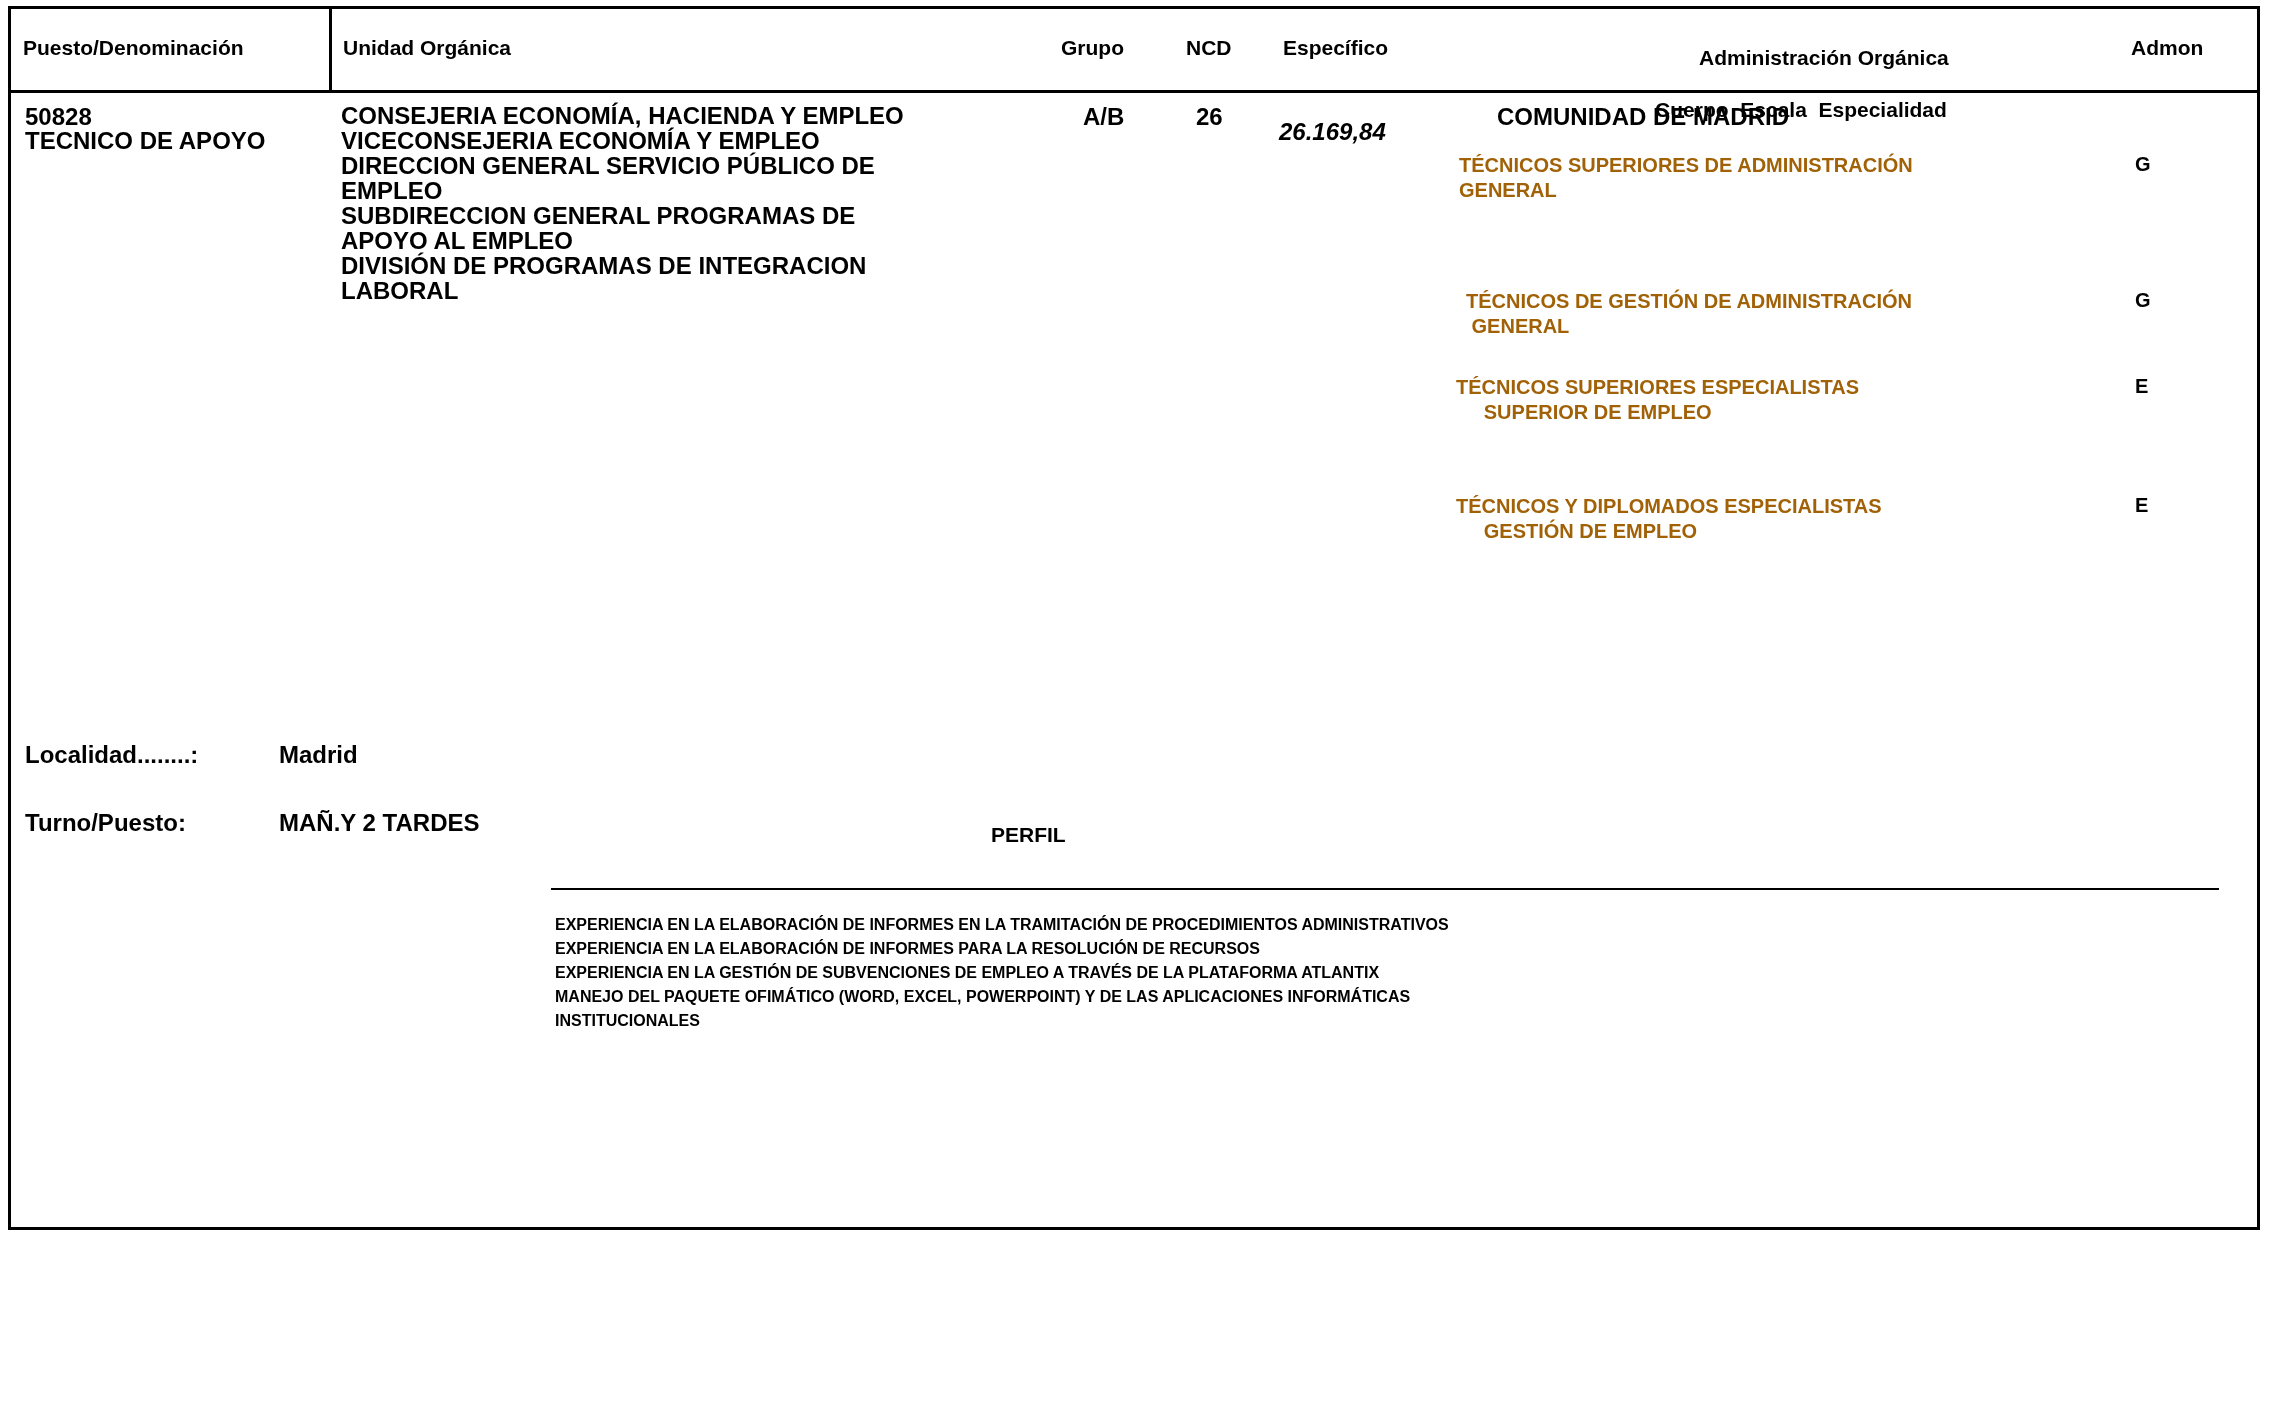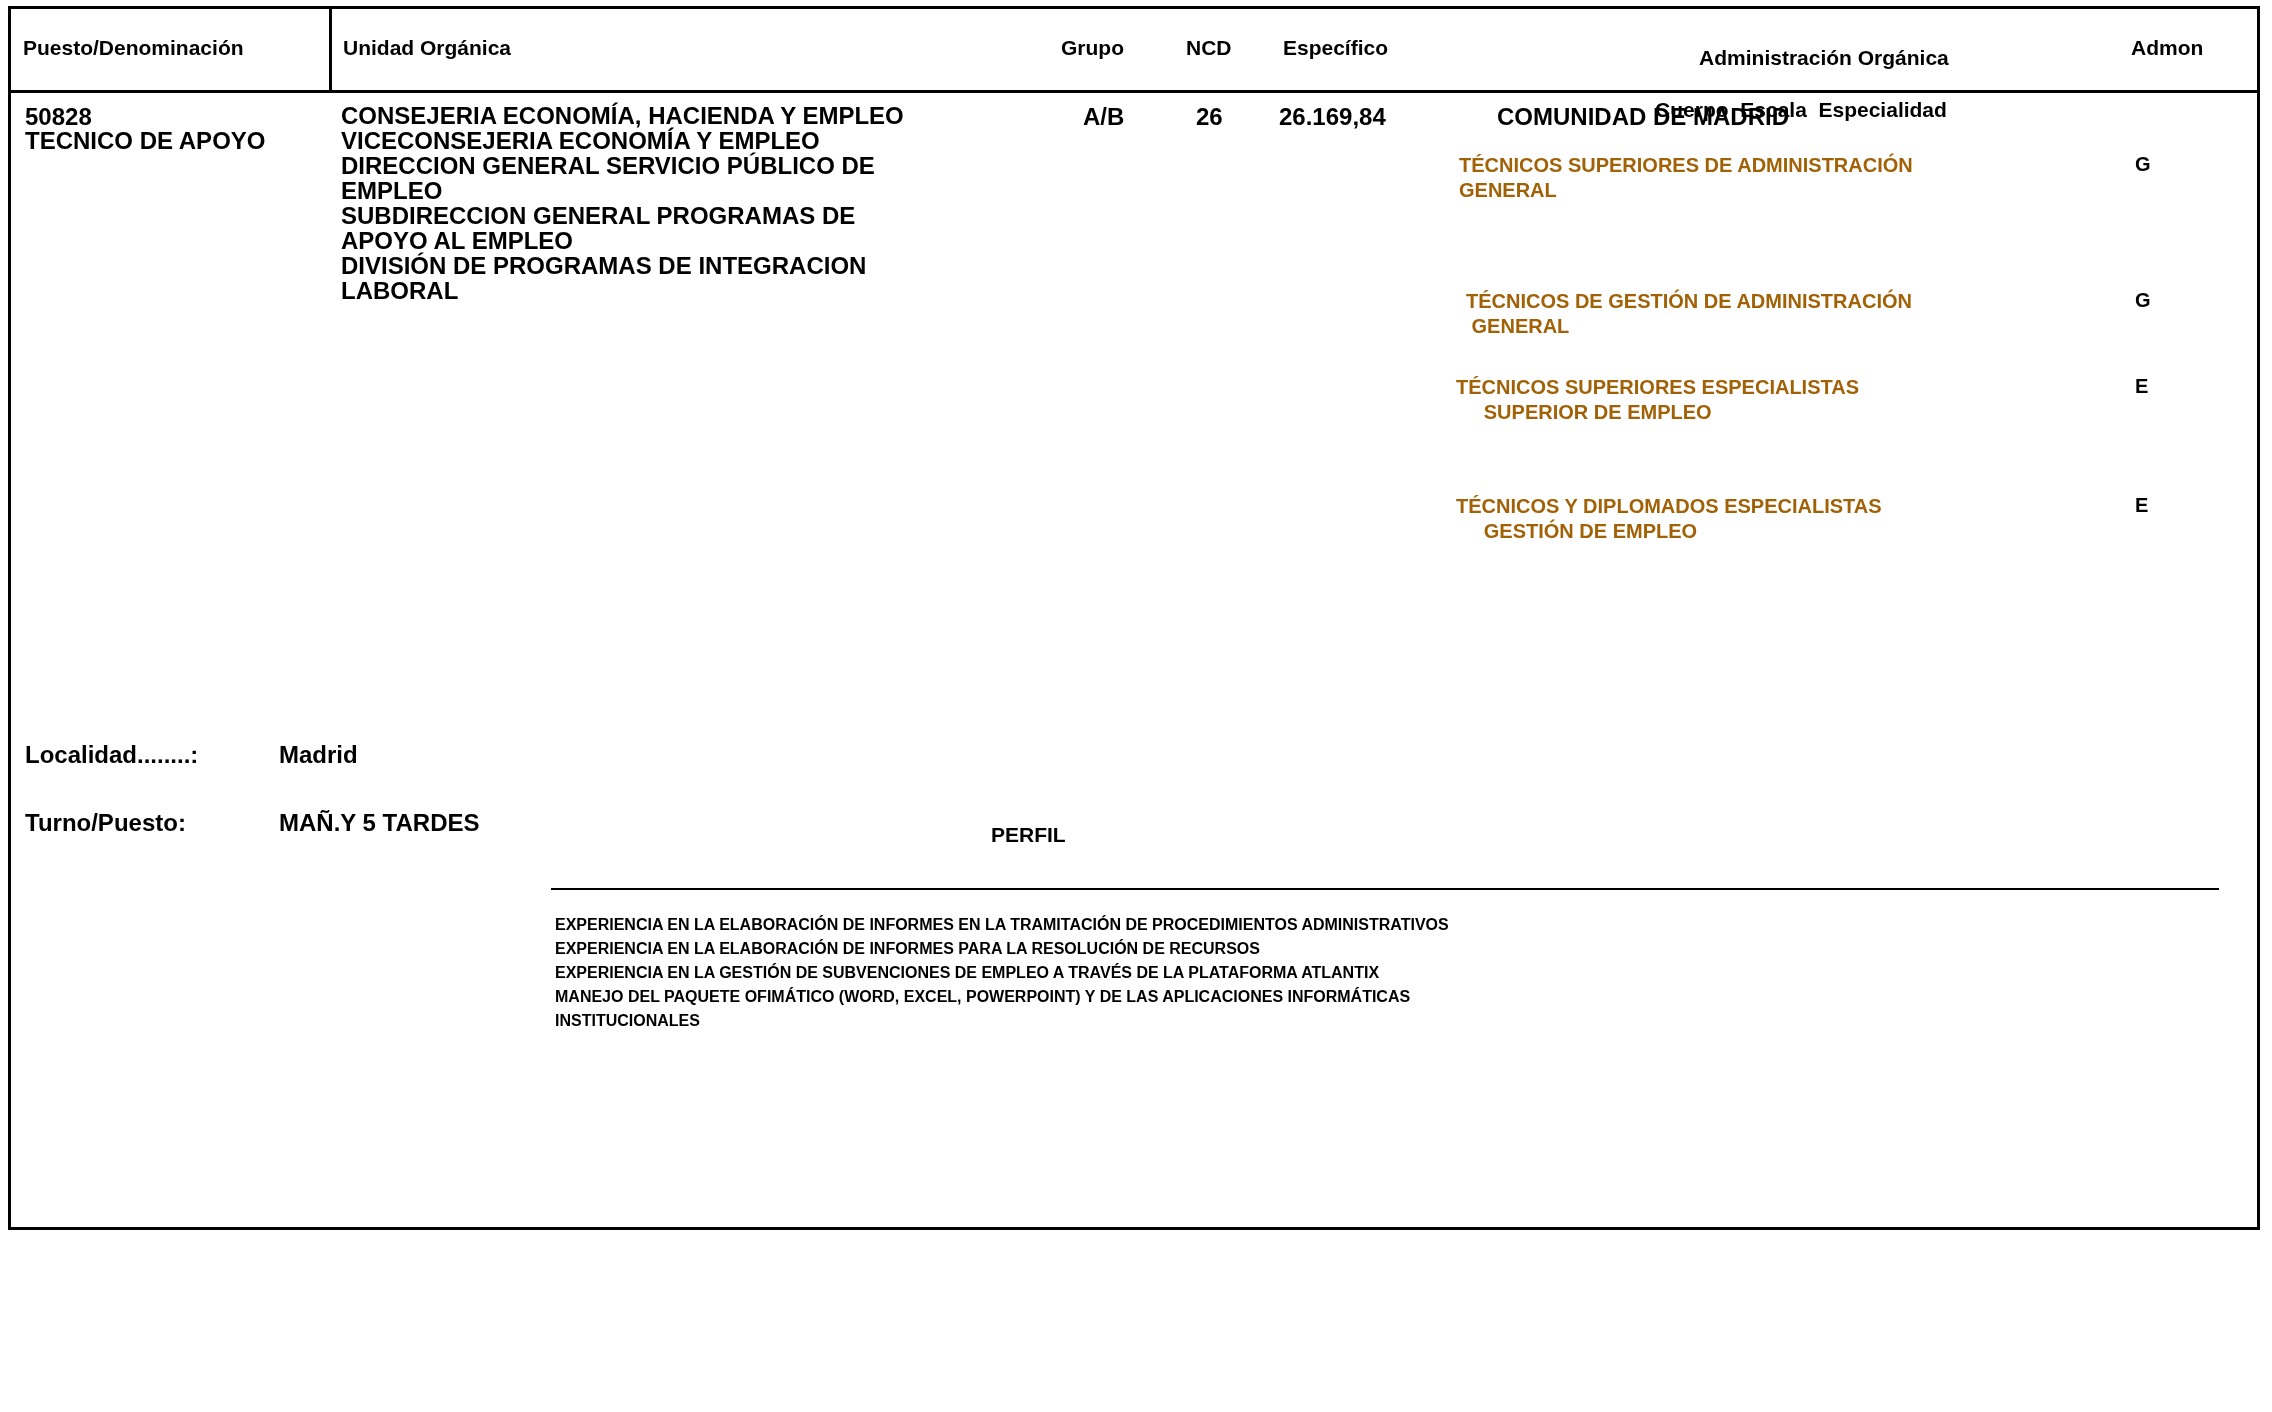--- a/index.html
+++ b/index.html
@@ -85,21 +85,21 @@
     color: #000;
   }
 
   .code        { left: 14px;  top: 12px; }
   .denom       { left: 14px;  top: 36px; }
 
   .unidad-block{ left: 330px; top: 10px; width: 700px; line-height: 25px; }
 
   .grupo       { left: 1072px;top: 12px; }
   .ncd         { left: 1185px;top: 12px; }
-  .especifico  { left: 1268px;top: 12px; }
+  .especifico  { left: 1268px;top: 27px; font-style: italic; }
 
   .adm-name    { left: 1438px;top: 12px; margin-left: 48px; }
 
   .cuerpo {
     position: absolute;
     font-weight: bold;
     font-size: 20px;
     line-height: 25px;
     white-space: pre;
     color: #a16207;
@@ -202,21 +202,21 @@
       <div class="admon-letter admon-2">E</div>
 
       <div class="cuerpo cuerpo-3">TÉCNICOS Y DIPLOMADOS ESPECIALISTAS
      GESTIÓN DE EMPLEO</div>
       <div class="admon-letter admon-3">E</div>
 
       <div class="txt localidad-label">Localidad........:</div>
       <div class="txt localidad-value">Madrid</div>
 
       <div class="txt turno-label">Turno/Puesto:</div>
-      <div class="txt turno-value">MAÑ.Y 5 TARDES</div>
+      <div class="txt turno-value">MAÑ.Y 2 TARDES</div>
 
       <div class="txt perfil-title">PERFIL</div>
       <div class="perfil-rule"></div>
       <div class="perfil-lines">EXPERIENCIA EN LA ELABORACIÓN DE INFORMES EN LA TRAMITACIÓN DE PROCEDIMIENTOS ADMINISTRATIVOS
 EXPERIENCIA EN LA ELABORACIÓN DE INFORMES PARA LA RESOLUCIÓN DE RECURSOS
 EXPERIENCIA EN LA GESTIÓN DE SUBVENCIONES DE EMPLEO A TRAVÉS DE LA PLATAFORMA ATLANTIX
 MANEJO DEL PAQUETE OFIMÁTICO (WORD, EXCEL, POWERPOINT) Y DE LAS APLICACIONES INFORMÁTICAS
 INSTITUCIONALES</div>
 
     </div>

